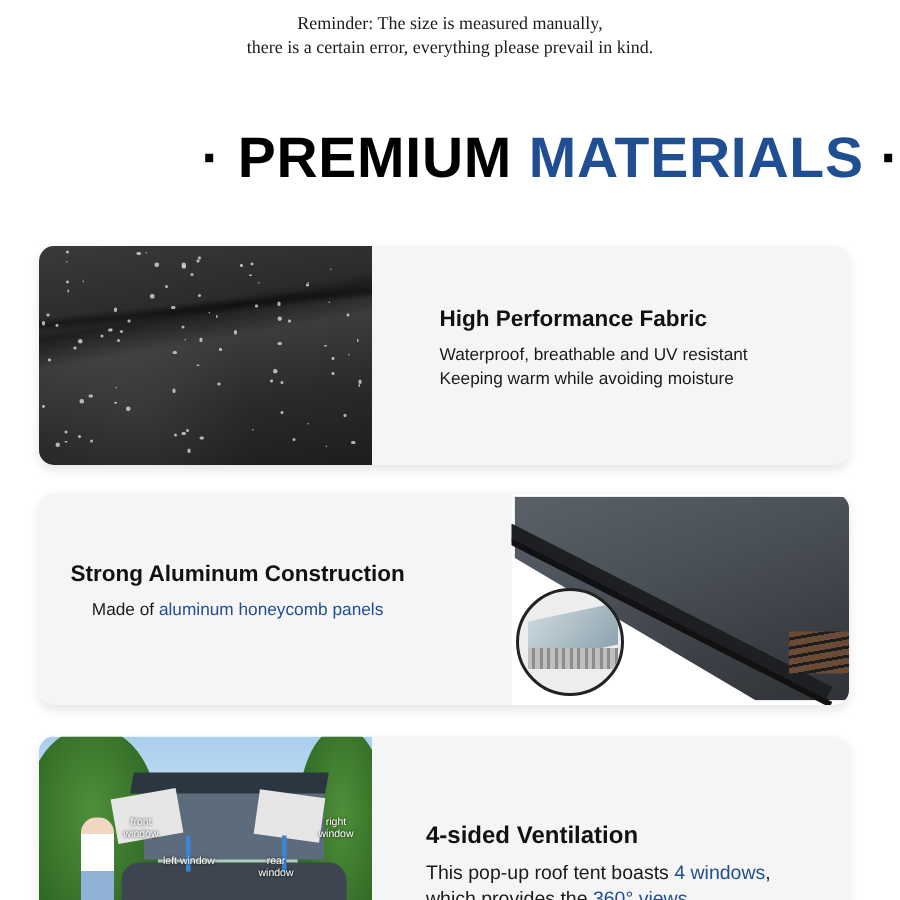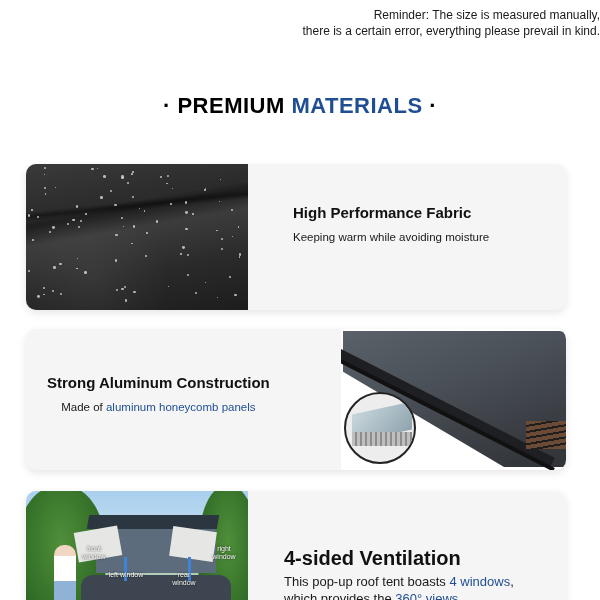--- a/index.html
+++ b/index.html
@@ -1,26 +1,26 @@
 <!DOCTYPE html>
 <html><head>
 <meta charset="utf-8">
 <style>
   * { margin: 0; padding: 0; box-sizing: border-box; }
   html, body { width: 600px; height: 600px; overflow: hidden; background: #ffffff; }
   body { font-family: "Liberation Sans", sans-serif; color: #111; position: relative; }
 
   .reminder {
     position: absolute; left: 0; top: 7px; width: 600px;
-    text-align: right; font-size: 12px; line-height: 16px; color: #1a1a1a;
+    text-align: center; font-size: 12px; line-height: 16px; color: #1a1a1a; font-family: Liberation Serif, serif;
   }
 
   .section-title {
     position: absolute; left: 0; top: 86px; width: 600px;
-    text-align: center; font-size: 22px; font-weight: bold; letter-spacing: 0.5px;
+    text-align: right; font-size: 38px; font-weight: bold; letter-spacing: 0.5px;
     line-height: 40px; color: #000;
   }
   .section-title .accent { color: #1f4e93; }
 
   .card {
     position: absolute; left: 26px; width: 540px;
     background: #f5f5f5; border-radius: 10px; overflow: hidden;
     box-shadow: 0 3px 8px rgba(0,0,0,0.10);
   }
   .card-1 { top: 164px; height: 146px; }
@@ -103,21 +103,21 @@
     text-shadow: 0 0 2px #000;
   }
   .arrow { position: absolute; width: 3px; background: #3b84d6; }
 
   .card-text { position: absolute; }
   .card-1 .card-text { left: 267px; top: 40px; }
   .card-2 .card-text { left: 21px; top: 45px; text-align: center; }
   .card-3 .card-text { left: 258px; top: 58px; }
 
   .card-title { font-size: 15px; font-weight: bold; color: #111; line-height: 18px; margin-bottom: 7px; }
-  .card-3 .card-title { font-size: 20px; margin-bottom: 6px; }
+  .card-3 .card-title { font-size: 16px; margin-bottom: 6px; }
   .line { font-size: 11.5px; line-height: 16px; color: #1a1a1a; white-space: nowrap; }
   .card-3 .line { font-size: 13px; line-height: 17px; }
   .hl { color: #1f4e93; }
 </style>
 </head>
 <body>
 
 <div class="reminder">
   <div>Reminder: The size is measured manually,</div>
   <div>there is a certain error, everything please prevail in kind.</div>
@@ -223,20 +223,21 @@
           <span style="left: 203.386px; top: 112.367px; width: 1.82419px; height: 1.82419px;"></span>
           <span style="left: 18.5157px; top: 29.4709px; width: 1.26804px; height: 1.26804px;"></span>
           <span style="left: 155.647px; top: 82.3616px; width: 2.92948px; height: 2.92948px;"></span>
           <span style="left: 59.3646px; top: 49.3727px; width: 1.64186px; height: 1.64186px;"></span>
           <span style="left: 34.2509px; top: 128.837px; width: 2.23849px; height: 2.23849px;"></span>
         </div>
     </div>
   </div>
   <div class="card-text">
     <div class="card-title">High Performance Fabric</div>
+    <div class="line">Waterproof, breathable and UV resistant</div>
     <div class="line">Keeping warm while avoiding moisture</div>
   </div>
 </div>
 
 <div class="card card-2">
   <div class="card-text">
     <div class="card-title">Strong Aluminum Construction</div>
     <div class="line"><span>Made of </span><span class="hl">aluminum honeycomb panels</span></div>
   </div>
   <div class="card-img" title="hardshell roof tent corner with aluminum honeycomb panel inset">

